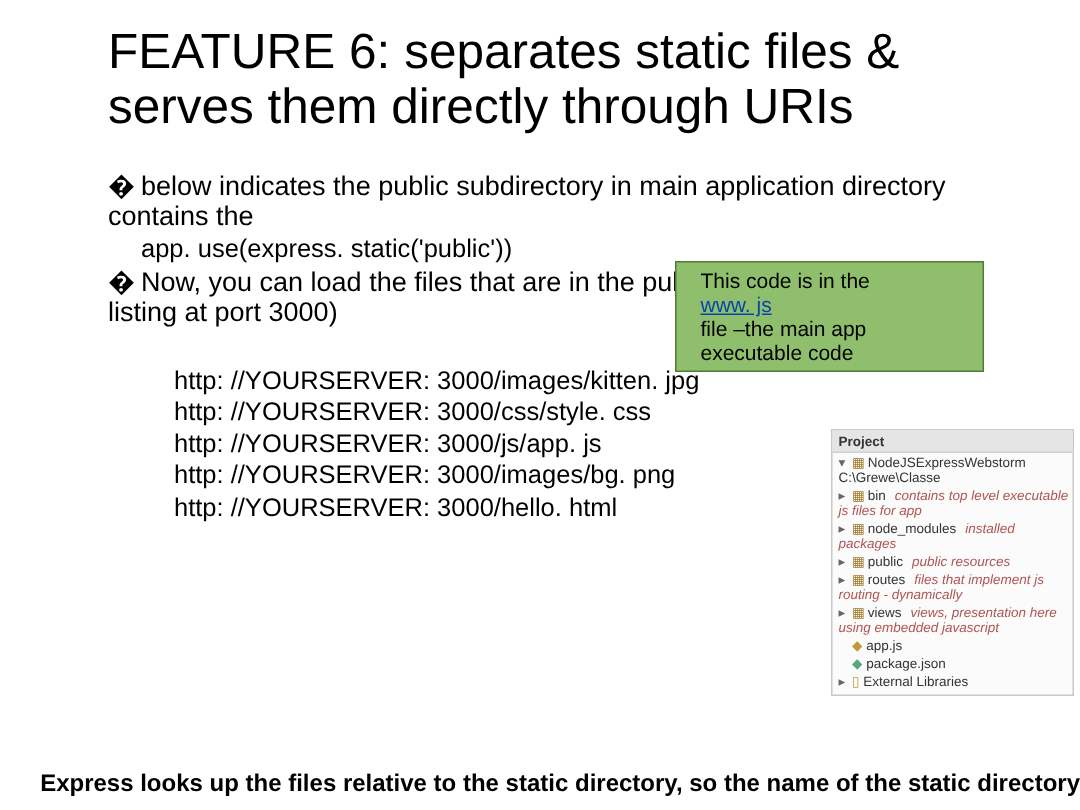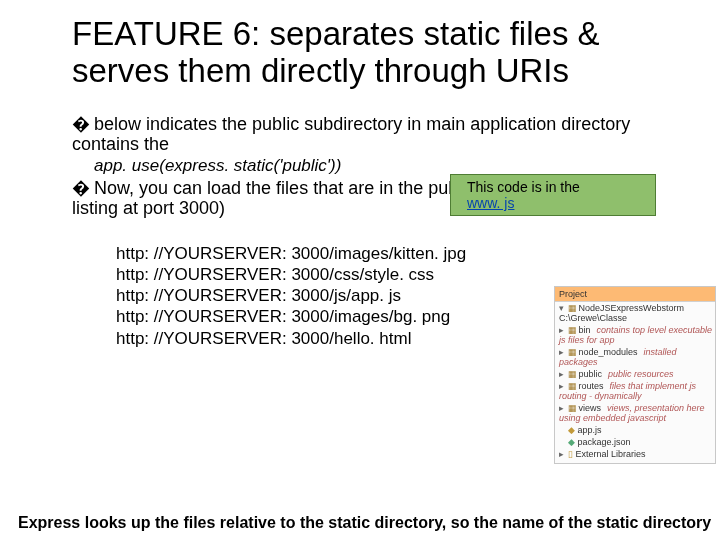--- a/index.html
+++ b/index.html
@@ -2,47 +2,48 @@
 <html><head>
 <meta charset="utf-8">
 <style>
   html,body{margin:0;padding:0}
   body{width:720px;height:540px;font-family:Arial,Helvetica,sans-serif;background:#fff;color:#000;position:relative;overflow:hidden}
   .slide{padding:16px 72px 0 72px;box-sizing:border-box;position:relative;height:100%}
   .title{font-size:33px;line-height:1.12;font-weight:400;color:#000;margin-bottom:24px}
   .body{position:relative}
   .bullet{font-size:18px;line-height:1.12;margin:2px 0}
   .bullet::before{content:"\FFFD";margin-right:4px}
-  .code1{font-style:italic;font-size:17px;margin:2px 0 2px 22px}
+  .code1{font-size:17px;margin:2px 0 2px 22px}
   .urls{font-size:17px;margin:24px 0 14px 44px;line-height:1.25}
   .urls div{font-style:normal}
   .callout{position:absolute;right:-8px;top:60px;width:172px;background:#8fbf6c;border:1px solid #4f7d34;padding:4px 16px;font-size:14px;line-height:1.15}
   .callout a{color:#0645ad;}
   .project{position:absolute;right:4px;top:286px;width:160px;height:176px;border:1px solid #c8c8c8;background:#fbfbfb;font-size:9px;color:#333}
-  .project .hdr{background:#fdba74;border-bottom:1px solid #d0d0d0;padding:2px 4px;font-weight:normal}
+  .project .hdr{background:#e5e5e5;border-bottom:1px solid #d0d0d0;padding:2px 4px;font-weight:bold}
   .project .node{padding:1px 0 1px 4px}
   .chev{display:inline-block;width:9px;color:#666}
   .fold{color:#a07a2a;margin-right:2px}
   .ann{color:#b05555;font-style:italic;margin-left:6px}
   .ind1{padding-left:14px}
-  .foot{position:absolute;left:0;bottom:8px;width:720px;font-size:16px;font-weight:bold;text-align:left;padding-left:18px;box-sizing:border-box;white-space:nowrap}
+  .foot{position:absolute;left:0;bottom:8px;width:720px;font-size:16px;font-weight:bold;text-align:right;padding-left:18px;box-sizing:border-box;white-space:nowrap}
 </style>
 </head>
 <body>
 
 <div class="slide">
   <div class="title">FEATURE 6: separates static files &amp; serves them directly through URIs</div>
 
   <div class="body">
     <div class="bullet">below indicates the public subdirectory in main application directory contains the</div>
     <div class="code1">app. use(express. static('public'))</div>
 
     <div class="callout">
       <span>This code is in the</span><br>
       <a href="#">www. js</a><br>
+      <span>file –the main app executable code</span>
     </div>
 
     <div class="bullet">Now, you can load the files that are in the public directory: (assuming listing at port 3000)</div>
 
     <div class="urls">
       <div>http: //YOURSERVER: 3000/images/kitten. jpg</div>
       <div>http: //YOURSERVER: 3000/css/style. css</div>
       <div>http: //YOURSERVER: 3000/js/app. js</div>
       <div>http: //YOURSERVER: 3000/images/bg. png</div>
       <div>http: //YOURSERVER: 3000/hello. html</div>

